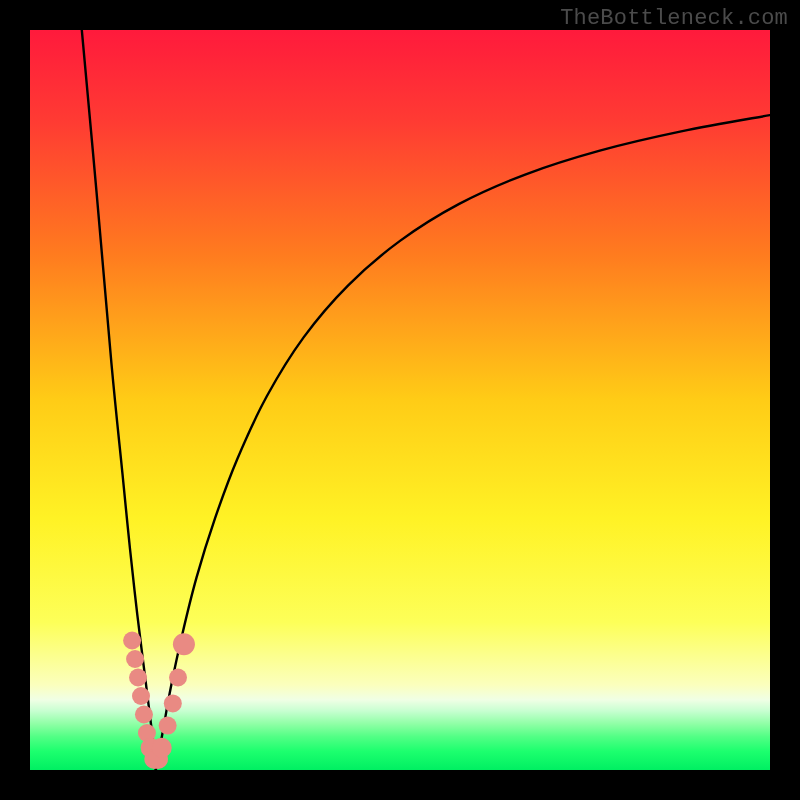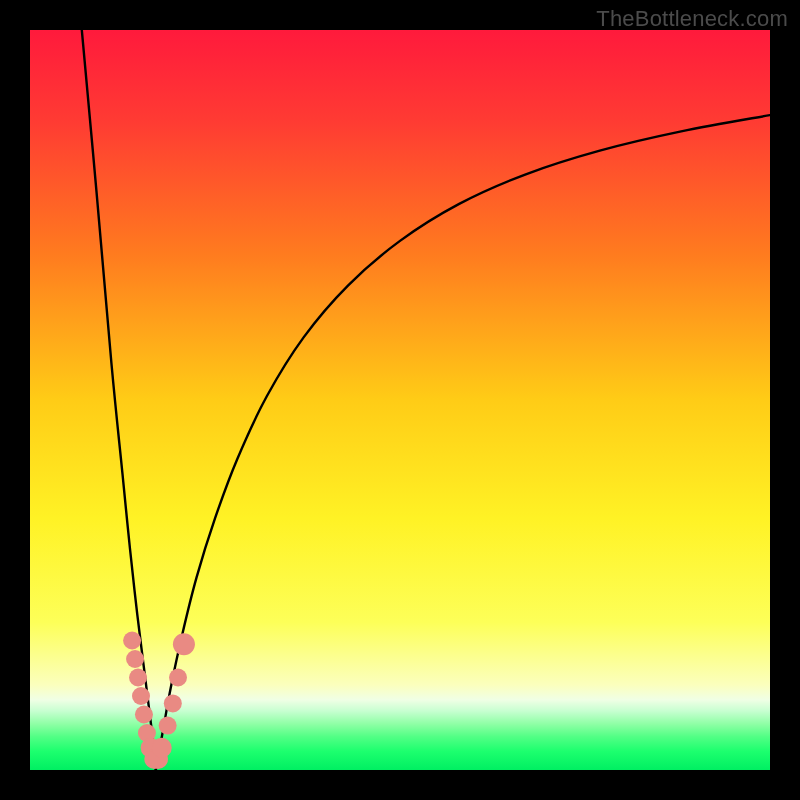--- a/index.html
+++ b/index.html
@@ -9,20 +9,21 @@
     height: 800px;
     overflow: hidden;
     background: #000;
     font-family: Arial, Helvetica, sans-serif;
   }
   #frame {
     position: relative;
     width: 800px;
     height: 800px;
     background: #000;
+    font-family: Liberation Mono, monospace;
   }
   #plot-area {
     position: absolute;
     left: 30px;
     top: 30px;
     width: 740px;
     height: 740px;
     overflow: hidden;
   }
   #gradient-bg {

